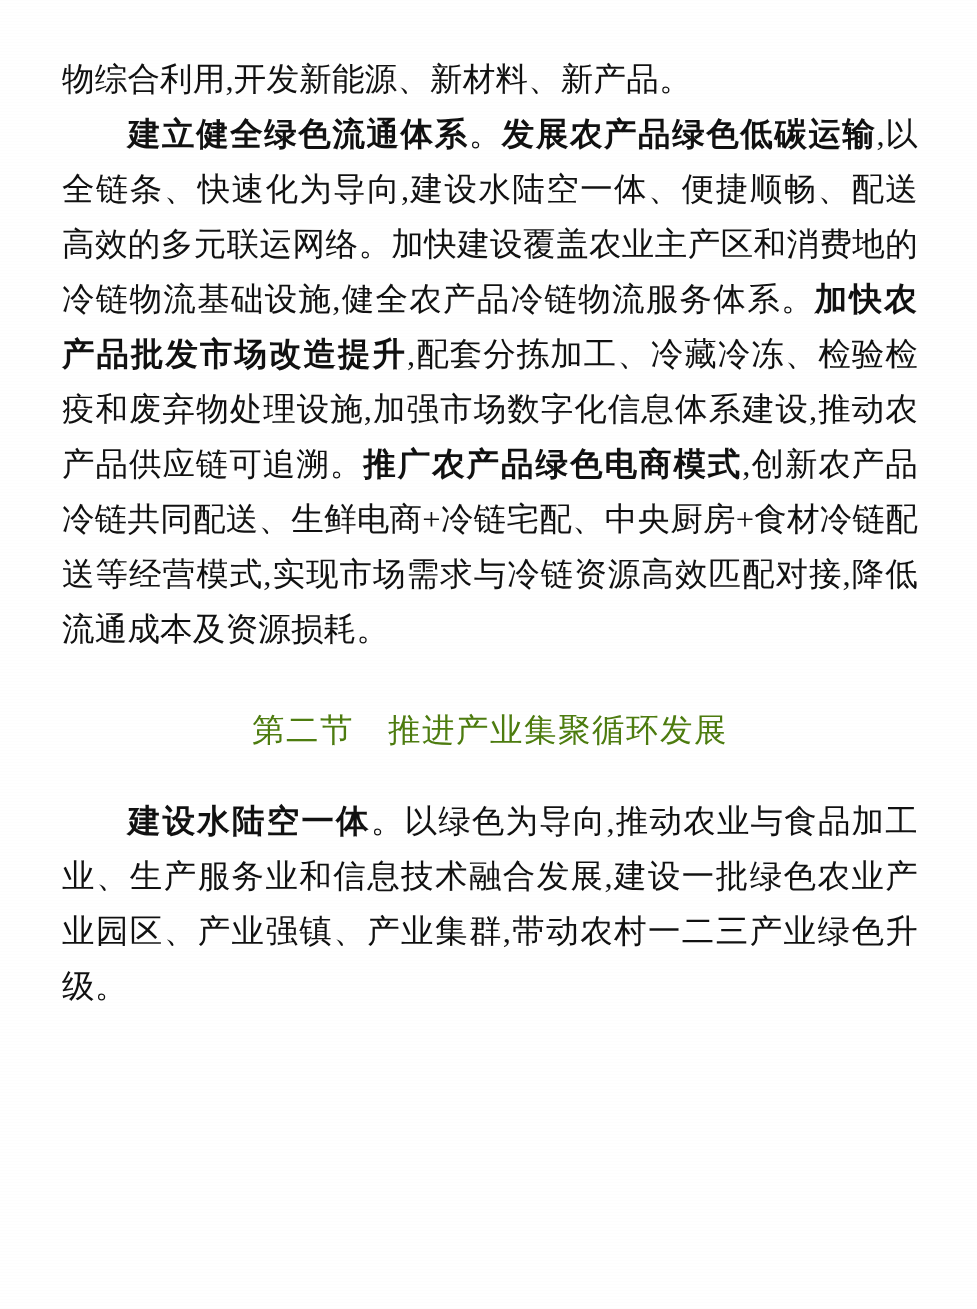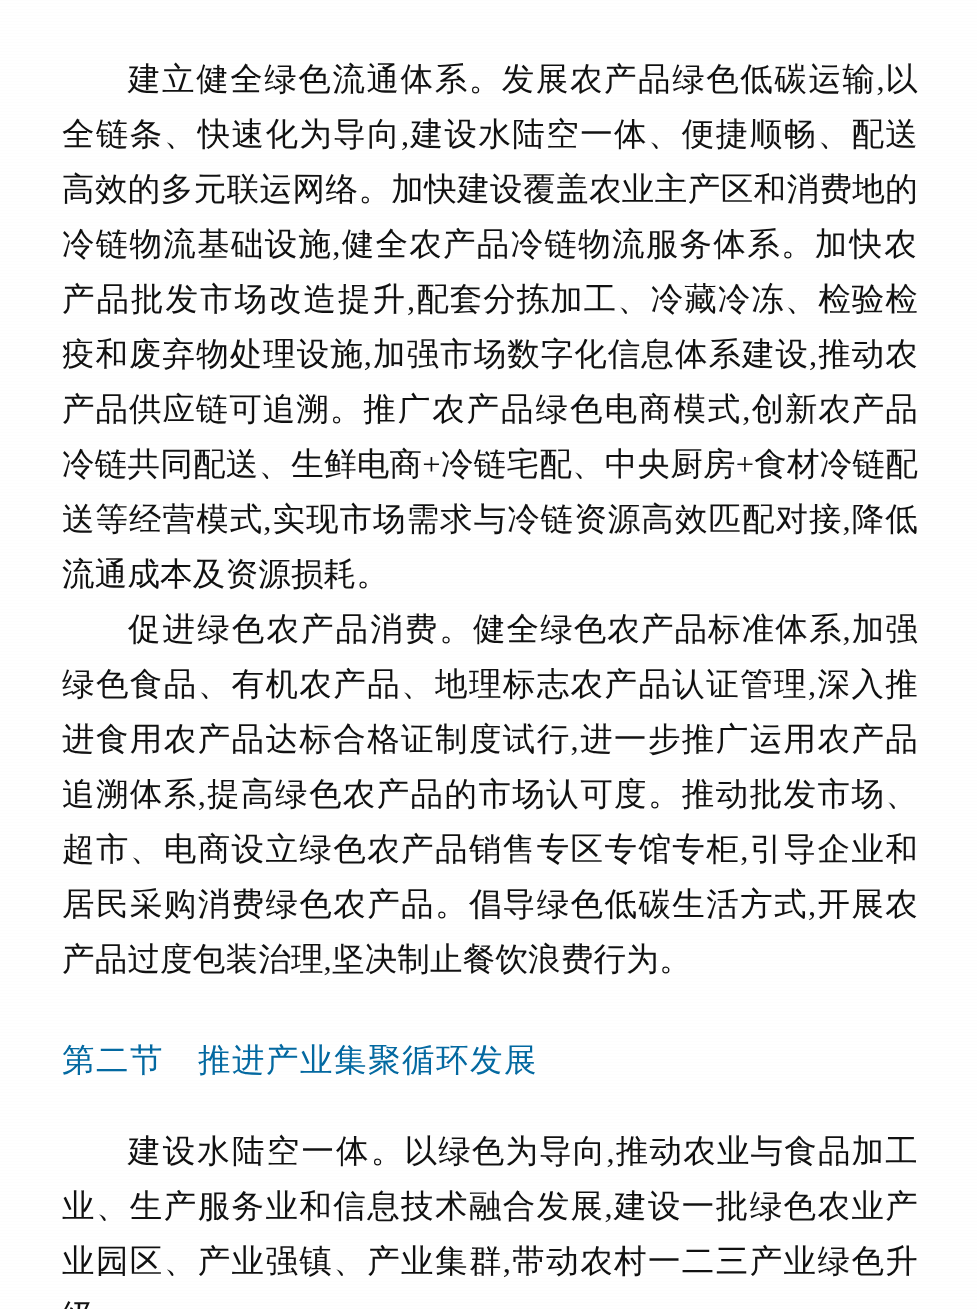--- a/index.html
+++ b/index.html
@@ -43,30 +43,31 @@
     word-spacing: 0;
     font-weight: 400;
     text-indent: 0;
     -webkit-font-smoothing: antialiased;
   }
   .para.indent {
     text-indent: 66px;
   }
   .para .lead,
   .para .bold {
-    font-weight: 400;
+    font-weight: 700;
     letter-spacing: 1.2px;
   }
 
   
   .section-heading {
     margin: 0;
     font-size: 32.5px;
     line-height: 55px;
-    color: #0369a1;
+    color: #4d7c0f;
+    text-align: center;
     letter-spacing: 1.5px;
     font-weight: 400;
   }
   .section-heading .gap {
     display: inline-block;
     width: 34px;
   }
 
   .spacer-lg { height: 46px; }
   .spacer-md { height: 36px; }
@@ -80,24 +81,24 @@
     background:
       repeating-linear-gradient(0deg, rgba(0,0,0,0.5) 0px, rgba(0,0,0,0) 1px, rgba(0,0,0,0) 3px);
   }
 </style>
 </head>
 <body>
 
 <div class="page">
   <div class="text-block">
 
+    <p class="para"><span>物综合利用,开发新能源、新材料、新产品。</span></p>
 
     <p class="para indent"><span class="lead">建立健全绿色流通体系</span><span>。</span><span class="bold">发展农产品绿色低碳运输</span><span>,以全链条、快速化为导向,建设水陆空一体、便捷顺畅、配送高效的多元联运网络。加快建设覆盖农业主产区和消费地的冷链物流基础设施,健全农产品冷链物流服务体系。</span><span class="bold">加快农产品批发市场改造提升</span><span>,配套分拣加工、冷藏冷冻、检验检疫和废弃物处理设施,加强市场数字化信息体系建设,推动农产品供应链可追溯。</span><span class="bold">推广农产品绿色电商模式</span><span>,创新农产品冷链共同配送、生鲜电商+冷链宅配、中央厨房+食材冷链配送等经营模式,实现市场需求与冷链资源高效匹配对接,降低流通成本及资源损耗。</span></p>
 
-    <p class="para indent"><span class="lead">促进绿色农产品消费</span><span>。健全绿色农产品标准体系,加强绿色食品、有机农产品、地理标志农产品认证管理,深入推进食用农产品达标合格证制度试行,进一步推广运用农产品追溯体系,提高绿色农产品的市场认可度。推动批发市场、超市、电商设立绿色农产品销售专区专馆专柜,引导企业和居民采购消费绿色农产品。倡导绿色低碳生活方式,开展农产品过度包装治理,坚决制止餐饮浪费行为。</span></p>
 
     <div class="spacer-lg"></div>
 
     <p class="section-heading"><span>第二节</span><span class="gap"></span><span>推进产业集聚循环发展</span></p>
 
     <div class="spacer-md"></div>
 
     <p class="para indent"><span class="lead">建设水陆空一体</span><span>。以绿色为导向,推动农业与食品加工业、生产服务业和信息技术融合发展,建设一批绿色农业产业园区、产业强镇、产业集群,带动农村一二三产业绿色升级。</span></p>
 
   </div>

